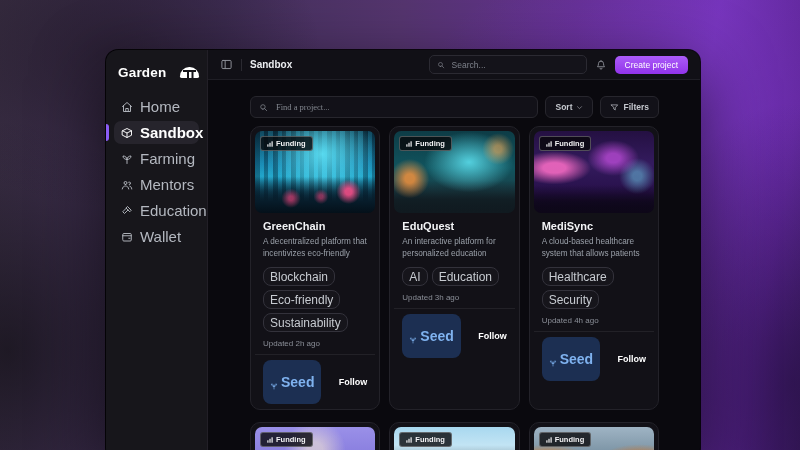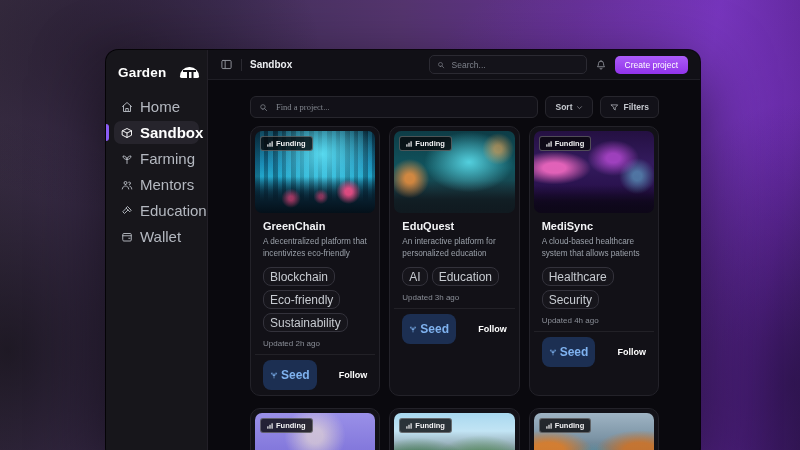--- a/index.html
+++ b/index.html
@@ -64,21 +64,21 @@
   .card-img{height:82px;border-radius:7px;position:relative;overflow:hidden}
   .badge{position:absolute;top:5px;left:5px;height:13px;padding:0 6px;background:rgba(8,8,10,.8);border:1px solid rgba(255,255,255,.28);border-radius:3px;display:flex;align-items:center;gap:3px;color:#f2f2f4;font-size:7.5px;font-weight:600}
   .badge svg{width:6px;height:6px;fill:currentColor;flex:none}
   .card-body{padding:7px 8px 0}
   .card-title{margin:0 0 4px;font-size:11px;font-weight:700;color:#f3f4f6}
   .card-desc{margin:0 0 6px;font-size:8.2px;line-height:1.5;color:#9aa0a9;height:25px;overflow:hidden}
   .tags{display:flex;flex-wrap:wrap;gap:4px;margin-bottom:7px}
   .tag{font-size:12px;color:#c7cbd1;border:1px solid #33323b;background:#16151b;border-radius:8px;padding:1.5px 6px;white-space:nowrap}
   .updated{font-size:8px;color:#8a8e97;margin-bottom:6px}
   .card-footer{border-top:1px solid #222127;margin:0 -8px;padding:5px 8px;display:flex;align-items:center;justify-content:space-between}
-  .stage{display:flex;align-items:center;gap:3px;border-radius:8px;padding:8px 7px;font-size:12px;font-weight:700}
+  .stage{display:flex;align-items:flex-end;gap:3px;border-radius:8px;padding:14px 7px;font-size:14px;font-weight:700}
   .stage svg{width:8px;height:8px;stroke:currentColor;fill:none;stroke-width:2;stroke-linecap:round;stroke-linejoin:round}
   .follow-btn{background:none;border:none;color:#fff;font-size:9px;font-weight:700;font-family:inherit;cursor:pointer;padding:0}
 
   
   .img-greenchain{background:
     radial-gradient(circle at 78% 74%, rgba(255,80,140,.85) 0 3%, transparent 11%),
     radial-gradient(circle at 30% 82%, rgba(255,70,130,.6) 0 2%, transparent 9%),
     radial-gradient(circle at 55% 80%, rgba(255,70,130,.5) 0 2%, transparent 8%),
     linear-gradient(0deg,#041019 0%,#071c2a 14%,rgba(7,28,42,.7) 26%,transparent 44%),
     radial-gradient(ellipse at 56% 28%, rgba(95,228,248,.9) 0%, rgba(95,228,248,0) 55%),

